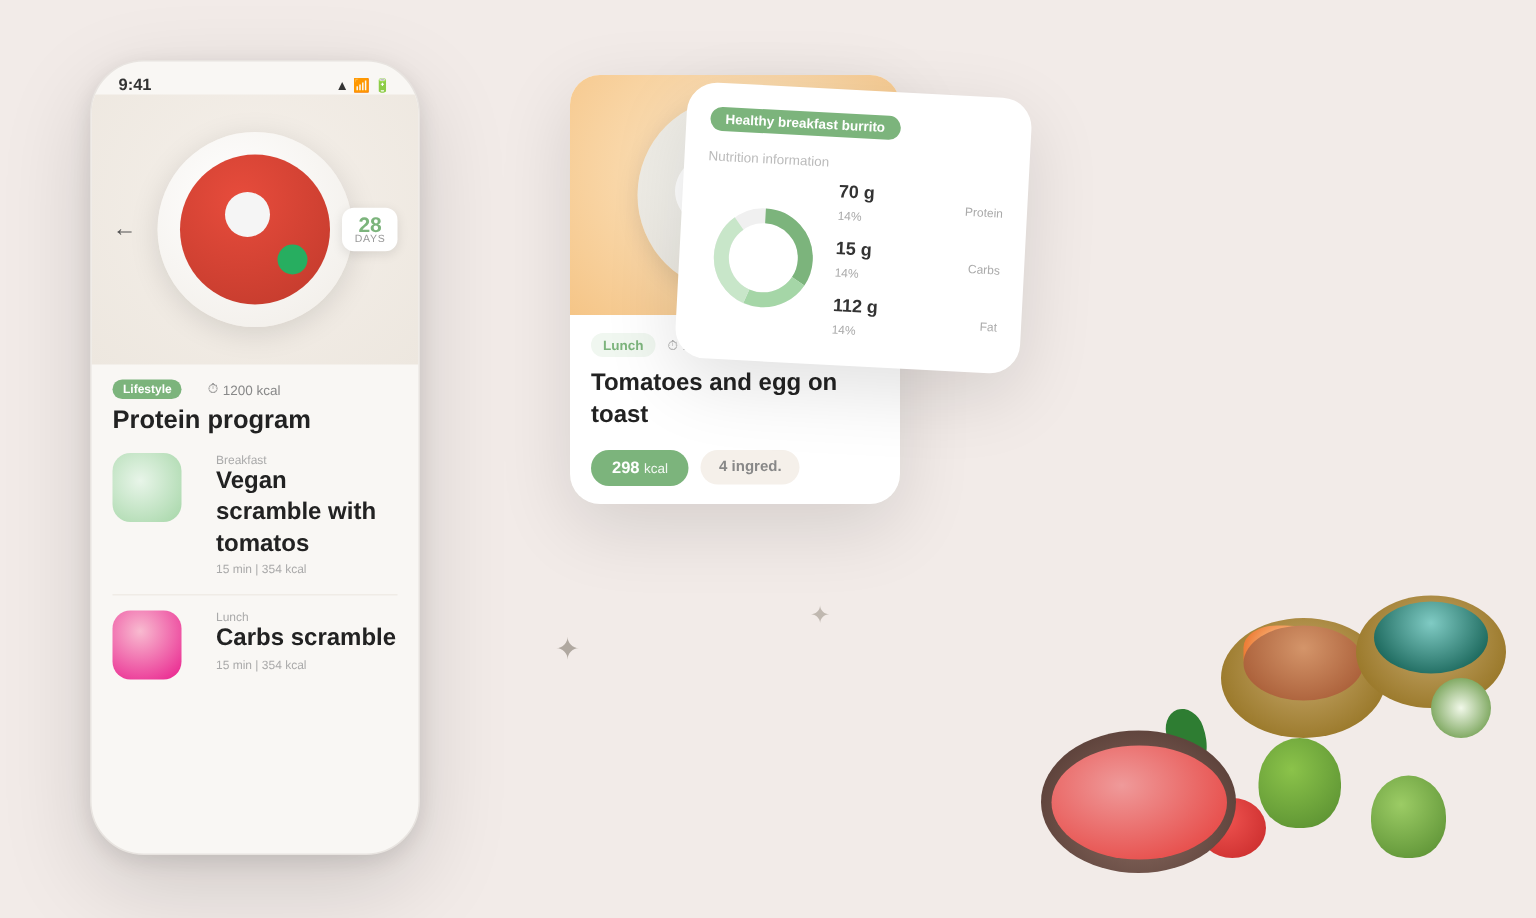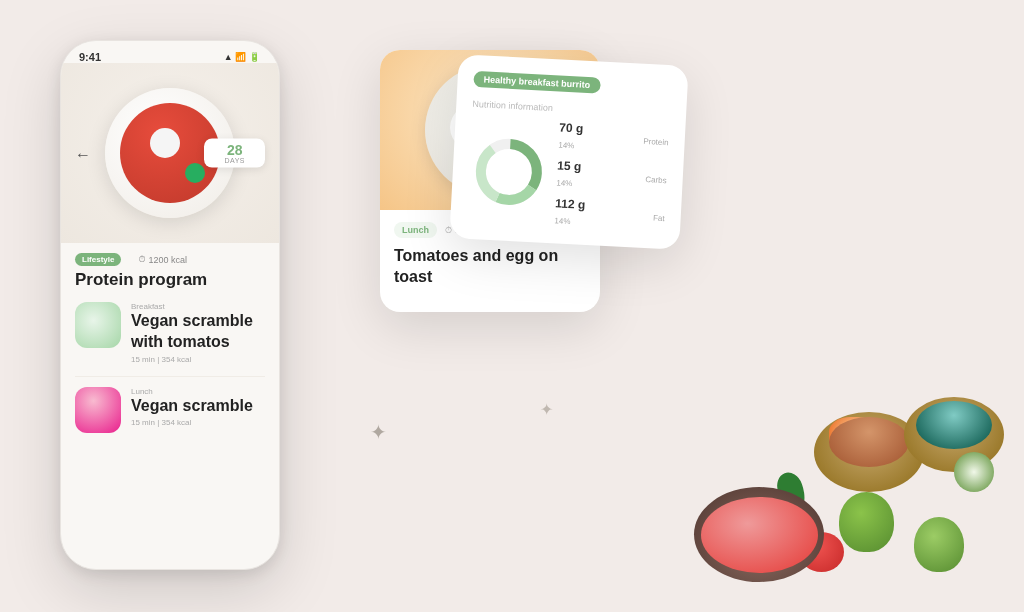--- a/index.html
+++ b/index.html
@@ -112,21 +112,21 @@
       color: #555;
     }
 
     .days-badge {
       position: absolute;
       right: 14px;
       top: 50%;
       transform: translateY(-50%);
       background: #fff;
       border-radius: 8px;
-      padding: 4px 20px;
+      padding: 4px 8px;
       text-align: center;
       box-shadow: 0 2px 8px rgba(0,0,0,0.1);
     }
 
     .days-num {
       font-size: 14px;
       font-weight: 700;
       color: #7cb47c;
       display: block;
       line-height: 1;
@@ -169,21 +169,21 @@
 
     .program-title {
       font-size: 17px;
       font-weight: 800;
       color: #222;
       margin-bottom: 12px;
     }
 
     .meal-item {
       display: flex;
-      gap: 10px;
+      gap: 23px;
       align-items: flex-start;
       margin-bottom: 12px;
     }
 
     .meal-thumb {
       width: 46px;
       height: 46px;
       border-radius: 12px;
       flex-shrink: 0;
       overflow: hidden;
@@ -661,21 +661,21 @@
         <div class="meal-meta">15 min | 354 kcal</div>
       </div>
     </div>
 
     <div class="divider-line"></div>
 
     <div class="meal-item">
       <div class="meal-thumb meal-thumb-smoothie"></div>
       <div class="meal-info">
         <div class="meal-category">Lunch</div>
-        <div class="meal-name">Vegan scramble</div>
+        <div class="meal-name">Carbs scramble</div>
         <div class="meal-meta">15 min | 354 kcal</div>
       </div>
     </div>
   </div>
 </div>
 
 <div class="food-card">
   <div class="food-card-img">
     <div class="egg-plate">
       <div class="toast-slice"></div>
@@ -686,20 +686,30 @@
   </div>
   <div class="food-card-body">
     <div class="food-card-tags">
       <span class="tag-lunch">Lunch</span>
       <span class="tag-time">
         <span>⏱</span>
         <span>15 min</span>
       </span>
     </div>
     <div class="food-card-title">Tomatoes and egg on toast</div>
+    <div class="food-card-stats">
+      <div class="kcal-pill">
+        <span>298</span>
+        <span class="kcal-unit">kcal</span>
+      </div>
+      <div class="ingred-pill">
+        <span>4</span>
+        <span>ingred.</span>
+      </div>
+    </div>
   </div>
 </div>
 
 <div class="nutrition-card">
   <div class="nutrition-header">
     <span class="nutrition-badge">Healthy breakfast burrito</span>
   </div>
   <div class="nutrition-title">Nutrition information</div>
 
   <div class="nutrition-chart-area">

